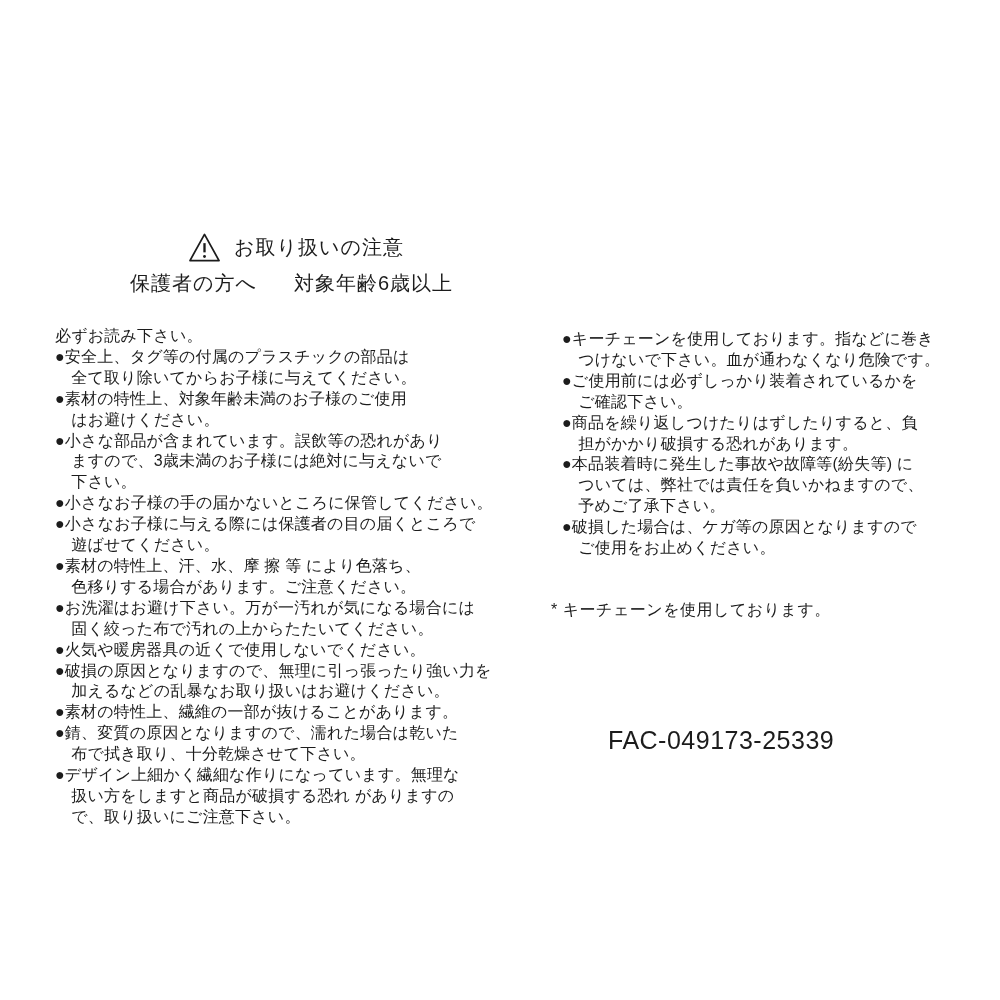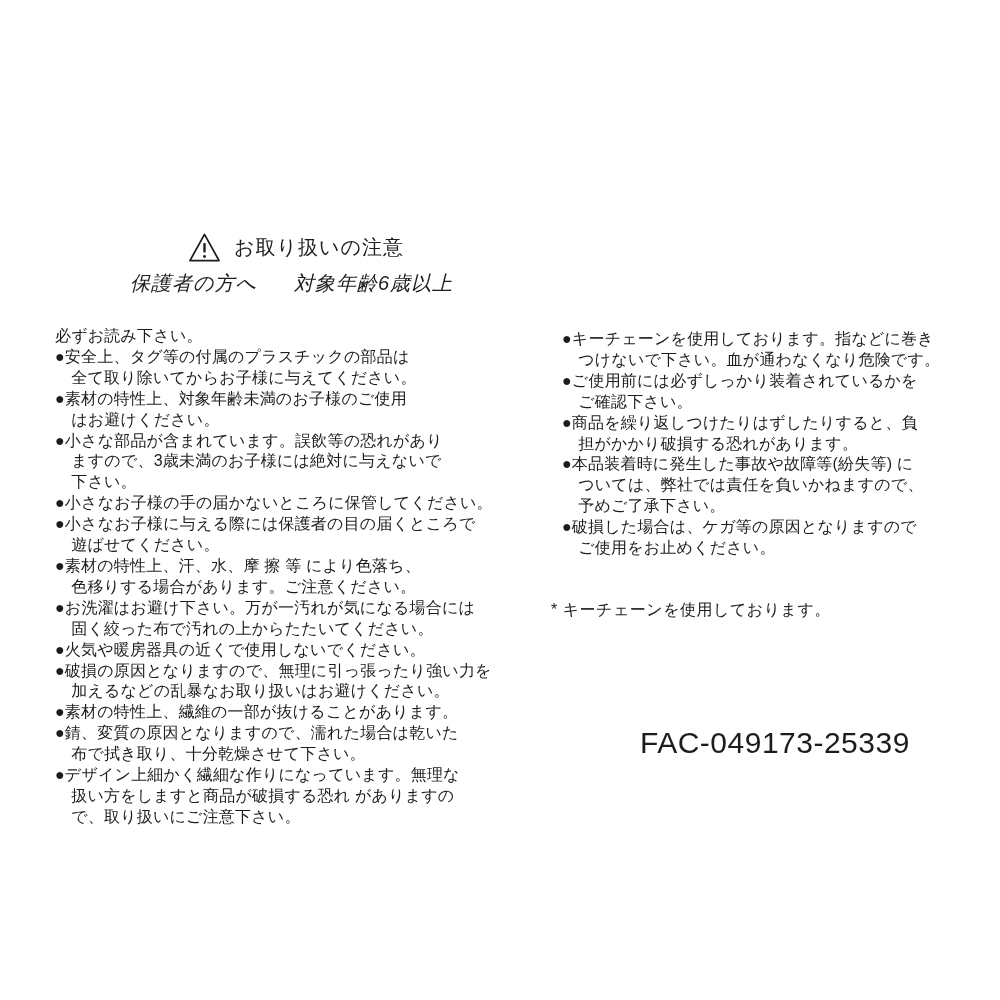--- a/index.html
+++ b/index.html
@@ -9,36 +9,36 @@
     color:#1c1c1c;overflow:hidden;
   }
   .warning-header{
     position:absolute;left:188px;top:232px;
     display:flex;align-items:center;gap:13px;
   }
   .warning-header .tri{width:33px;height:31px;display:block;}
   .warning-title{font-size:20px;letter-spacing:1px;white-space:pre;}
   .audience-row{
     position:absolute;left:130px;top:270px;
-    display:flex;gap:37px;font-size:20px;letter-spacing:1px;white-space:pre;font-style:italic;
+    display:flex;gap:37px;font-size:20px;letter-spacing:1px;white-space:pre;
   }
   .textcol{
     position:absolute;font-size:16px;line-height:20.9px;
     letter-spacing:0.2px;white-space:pre;margin-top:15px;
   }
   .textcol .tline{white-space:pre;}
   #left-col{left:55px;top:311px;width:440px;}
   #right-col{left:562px;top:314px;width:400px;}
   .keep-note{
     position:absolute;left:551px;top:600px;
     font-size:16px;letter-spacing:0.5px;white-space:pre;
   }
   .product-code{
-    position:absolute;left:640px;top:726px;
-    font-size:30px;letter-spacing:0.5px;white-space:pre;
+    position:absolute;left:608px;top:726px;
+    font-size:25px;letter-spacing:0.5px;white-space:pre;
   }
 </style>
 </head>
 <body>
 
 <div>
 
   <div class="warning-header">
     <span>
       <svg class="tri" viewBox="0 0 34 32" fill="none" xmlns="http://www.w3.org/2000/svg">

